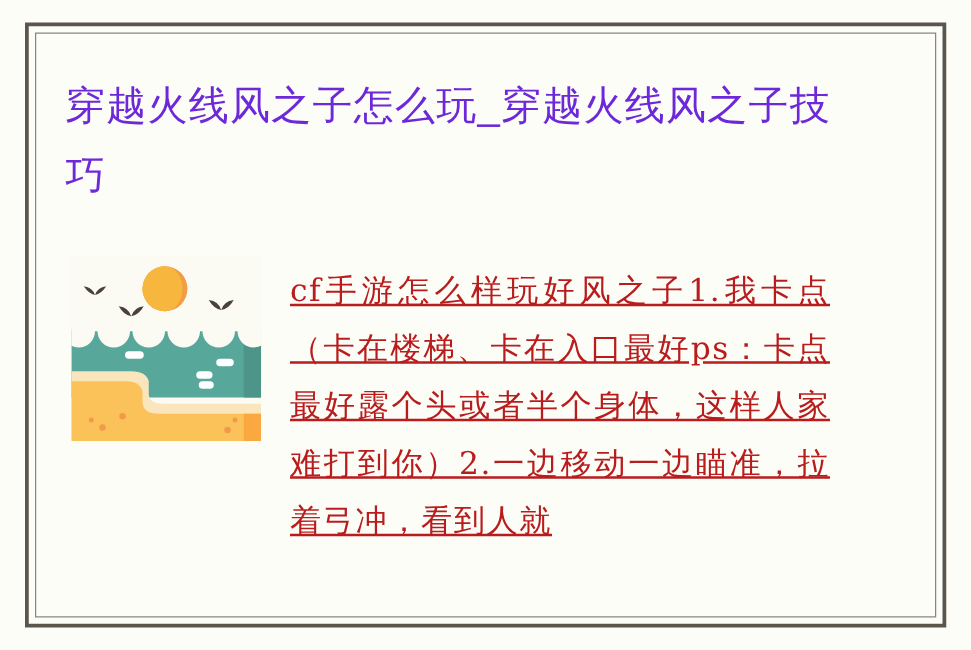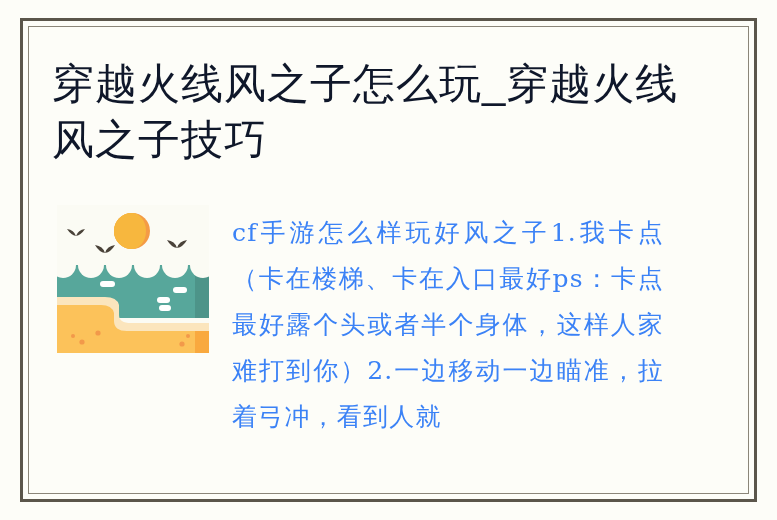--- a/index.html
+++ b/index.html
@@ -42,24 +42,24 @@
     box-sizing: border-box;
   }
 
   
   .title {
     position: absolute;
     left: 52px;
     top: 56px;
     width: 640px;
     font-family: "Liberation Sans", "DejaVu Sans", sans-serif;
-    font-size: 42px;
+    font-size: 32px;
     line-height: 56px;
     letter-spacing: 1px;
-    color: #0f172a;
+    color: #6d28d9;
     font-weight: 400;
     white-space: pre-wrap;
   }
 
   
   .thumb {
     position: absolute;
     left: 57px;
     top: 205px;
     width: 152px;
@@ -73,24 +73,25 @@
   .body-text {
     position: absolute;
     left: 232px;
     top: 210px;
     width: 432px;
     height: 250px;
     overflow: hidden;
     font-family: "DejaVu Serif", "Liberation Serif", serif;
     font-size: 25px;
     line-height: 46px;
-    color: #3b82f6;
+    color: #b91c1c;
     letter-spacing: 1.2px;
     text-align: justify;
     word-break: break-all;
+    text-decoration: underline;
   }
 </style>
 </head>
 <body>
 
 <div id="page">
 
   <div class="frame-outer"></div>
   <div class="frame-inner"></div>
 

